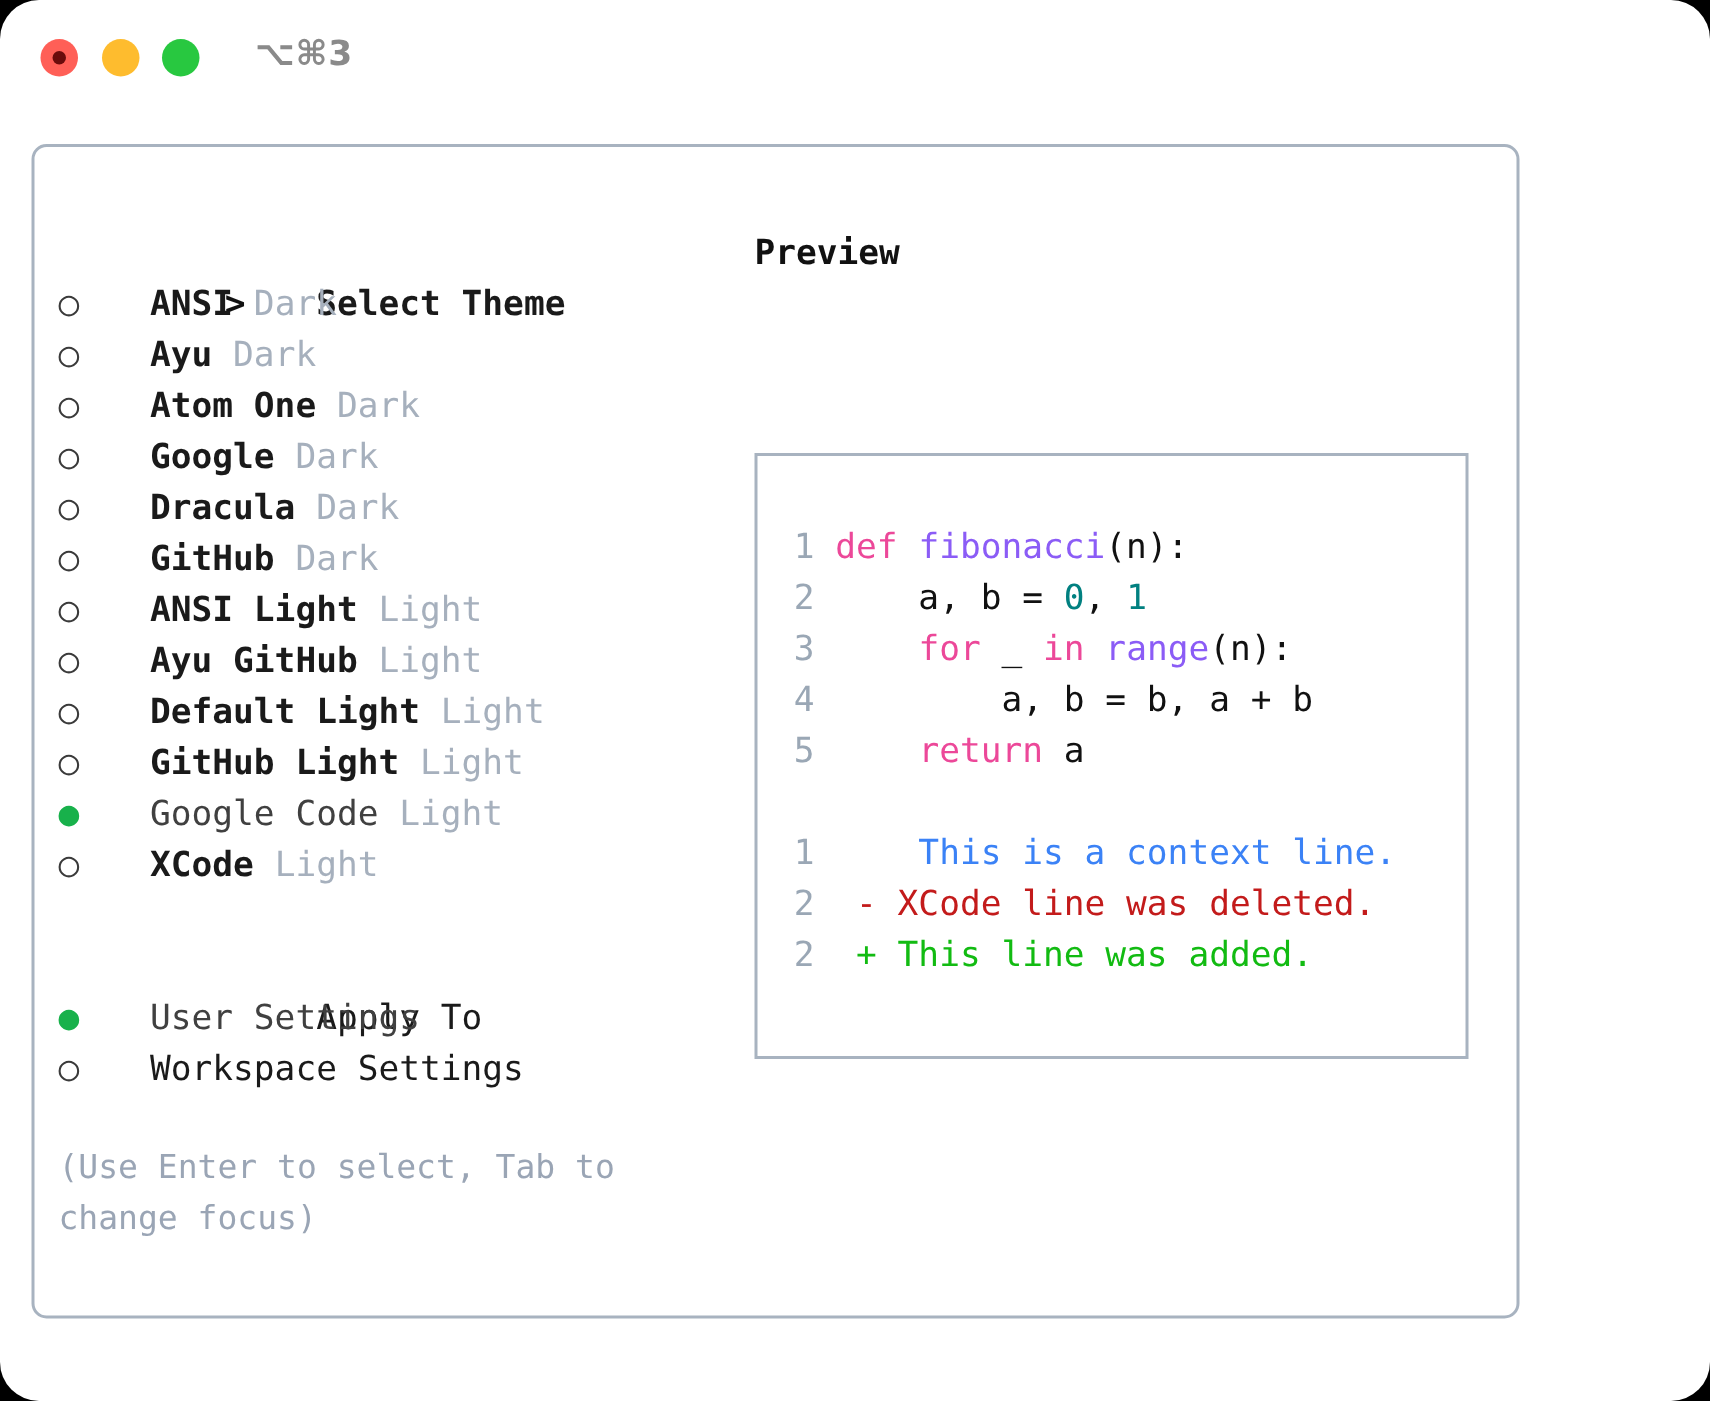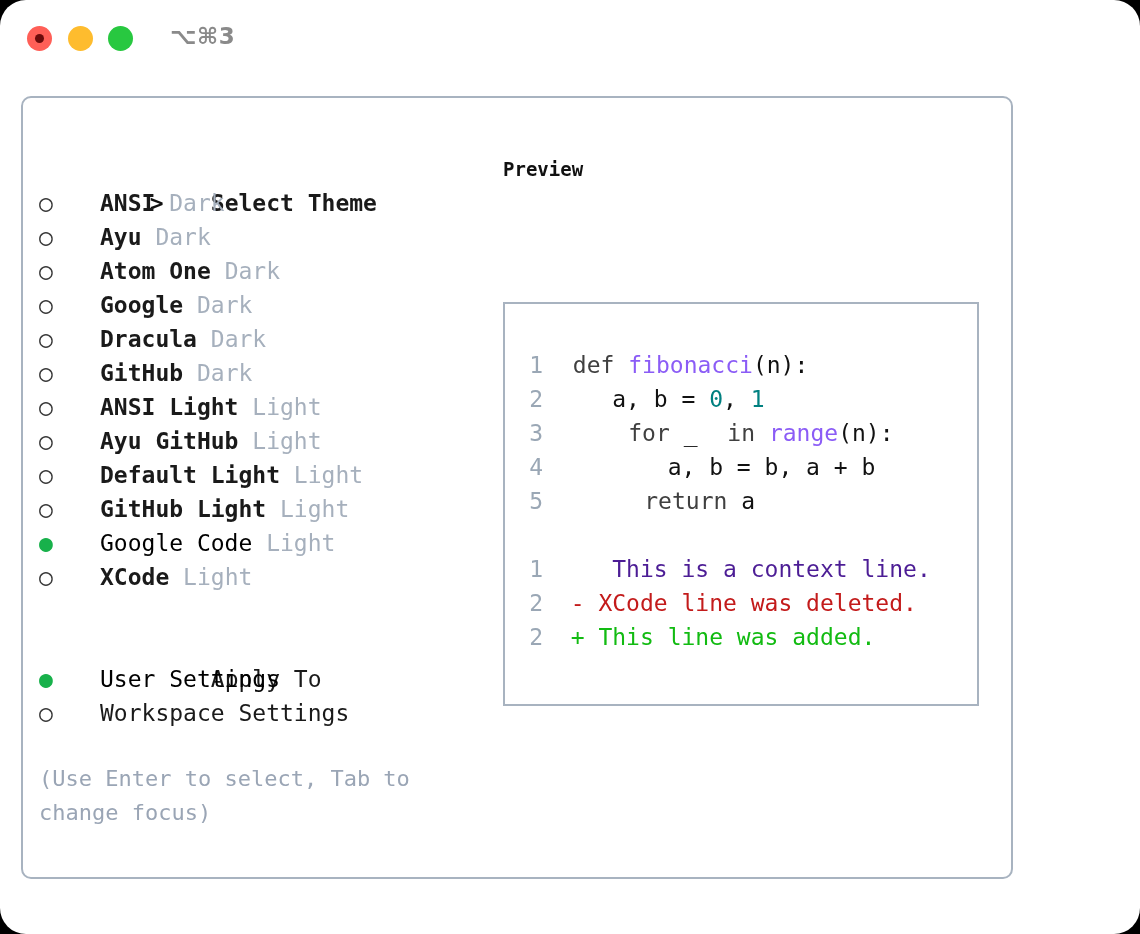--- a/index.html
+++ b/index.html
@@ -94,21 +94,21 @@
   .marker {
     display: inline-block;
     width: 27px;
     text-align: left;
     font-size: 23px;
   }
   .marker.sel    { color: #18b14b; }
   .marker.unsel  { color: #3a3a3a; }
   .marker.prompt { color: #111111; font-weight: bold; }
   .label         { color: #1a1a1a; font-weight: bold; margin-left: 34px; }
-  .label.selected{ color: #000000; font-weight: normal; }
+  .label.selected{ color: #404040; font-weight: normal; }
   .label.plain   { color: #1a1a1a; font-weight: normal; }
   .tag           { color: #a6b0bd; font-weight: normal; }
   .header-row    { font-weight: bold; }
 
   #spacer-1 { height: 34px; }
 
   #hint {
     position: absolute;
     left: 16px;
     top: 664px;
@@ -120,21 +120,21 @@
   }
 
   
   #right-col {
     position: absolute;
     left: 480px;
     top: 54px;
     width: 490px;
   }
   #preview-title {
-    font-size: 19px;
+    font-size: 23px;
     font-weight: bold;
     color: #111111;
     line-height: 34px;
     height: 34px;
   }
   #preview-box {
     position: absolute;
     left: 0px;
     top: 150px;
     width: 476px;
@@ -155,24 +155,24 @@
     font-size: 23px;
     white-space: pre;
   }
   .lnum {
     display: inline-block;
     width: 26px;
     text-align: right;
     color: #9aa7b5;
   }
   .code { color: #111111; }
-  .kw   { color: #404040; margin-left: 16px; }
+  .kw   { color: #ec4899; }
   .fn   { color: #8b5cf6; }
   .num  { color: #018080; }
-  .ctx  { color: #4c1d95; }
+  .ctx  { color: #3b82f6; }
   .del  { color: #c31b1b; }
   .add  { color: #12bb12; }
   .blank-line { height: 34px; }
 </style>
 </head>
 <body>
 
 <div id="window">
 
   <div id="titlebar">

